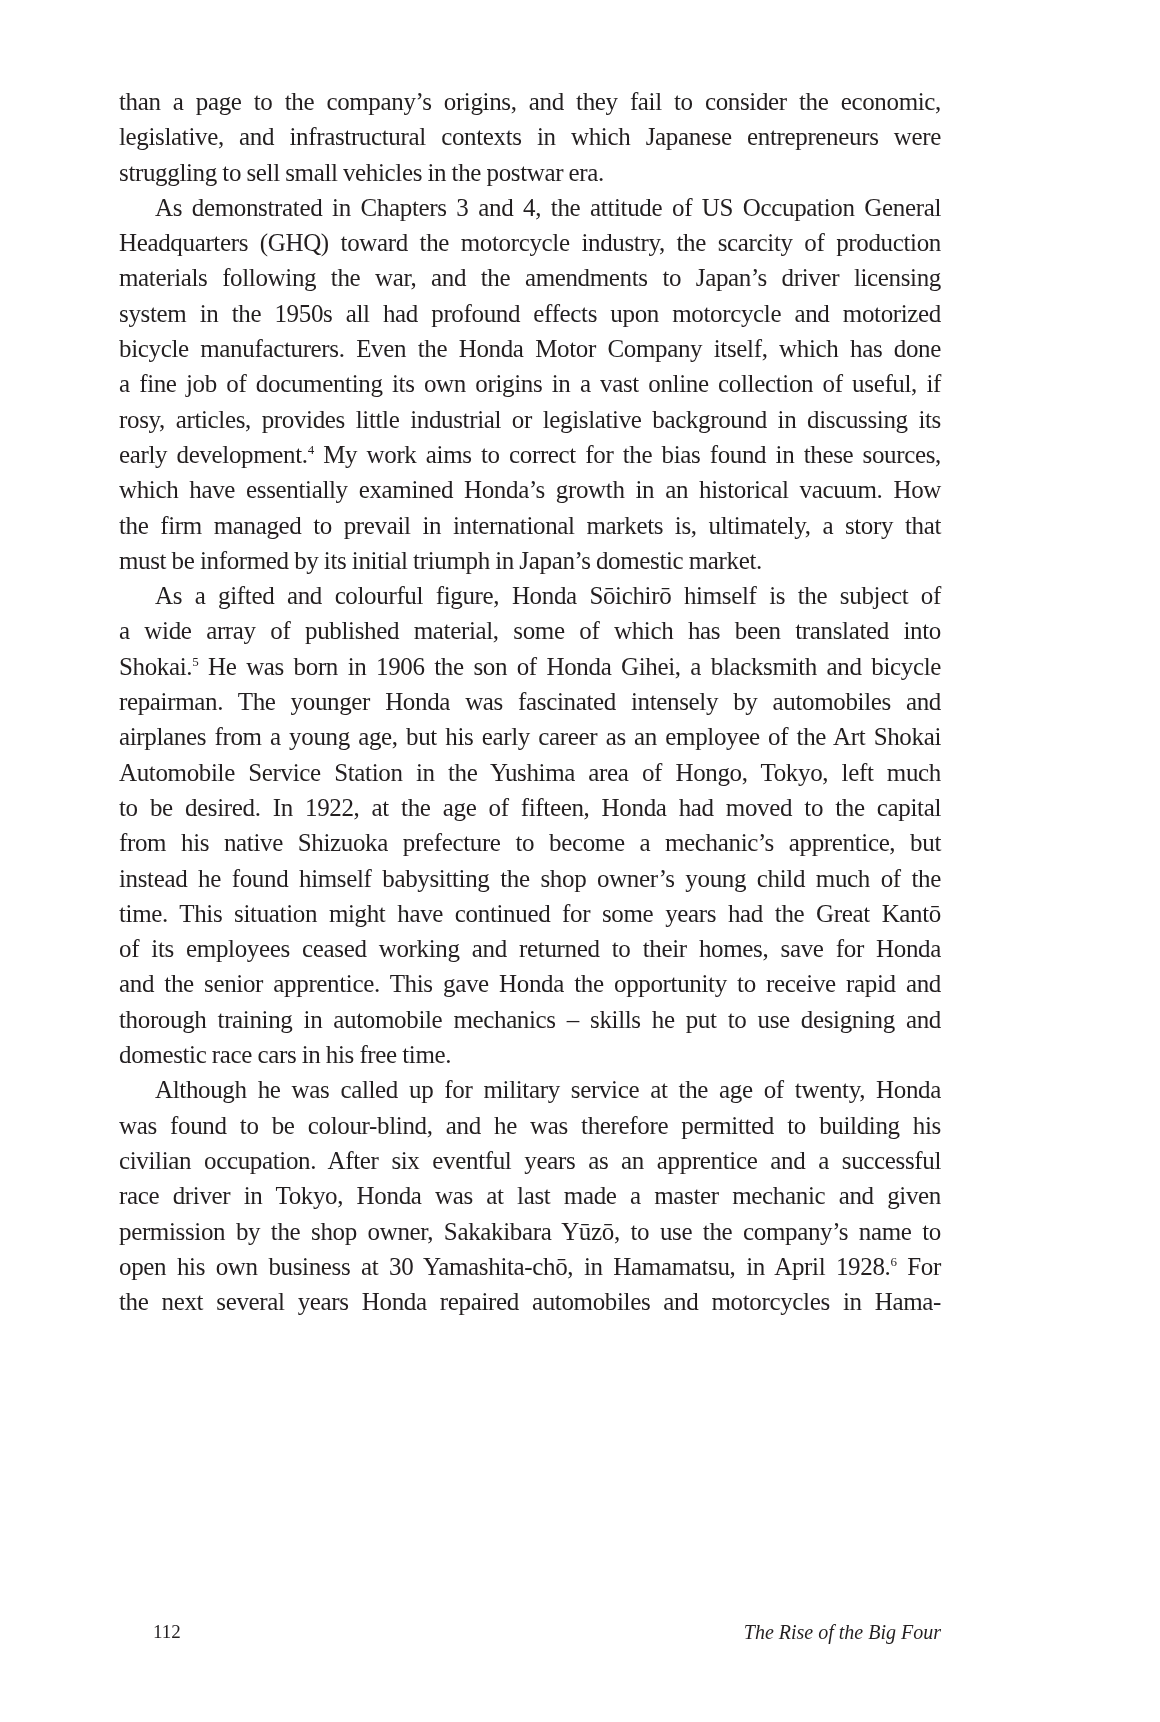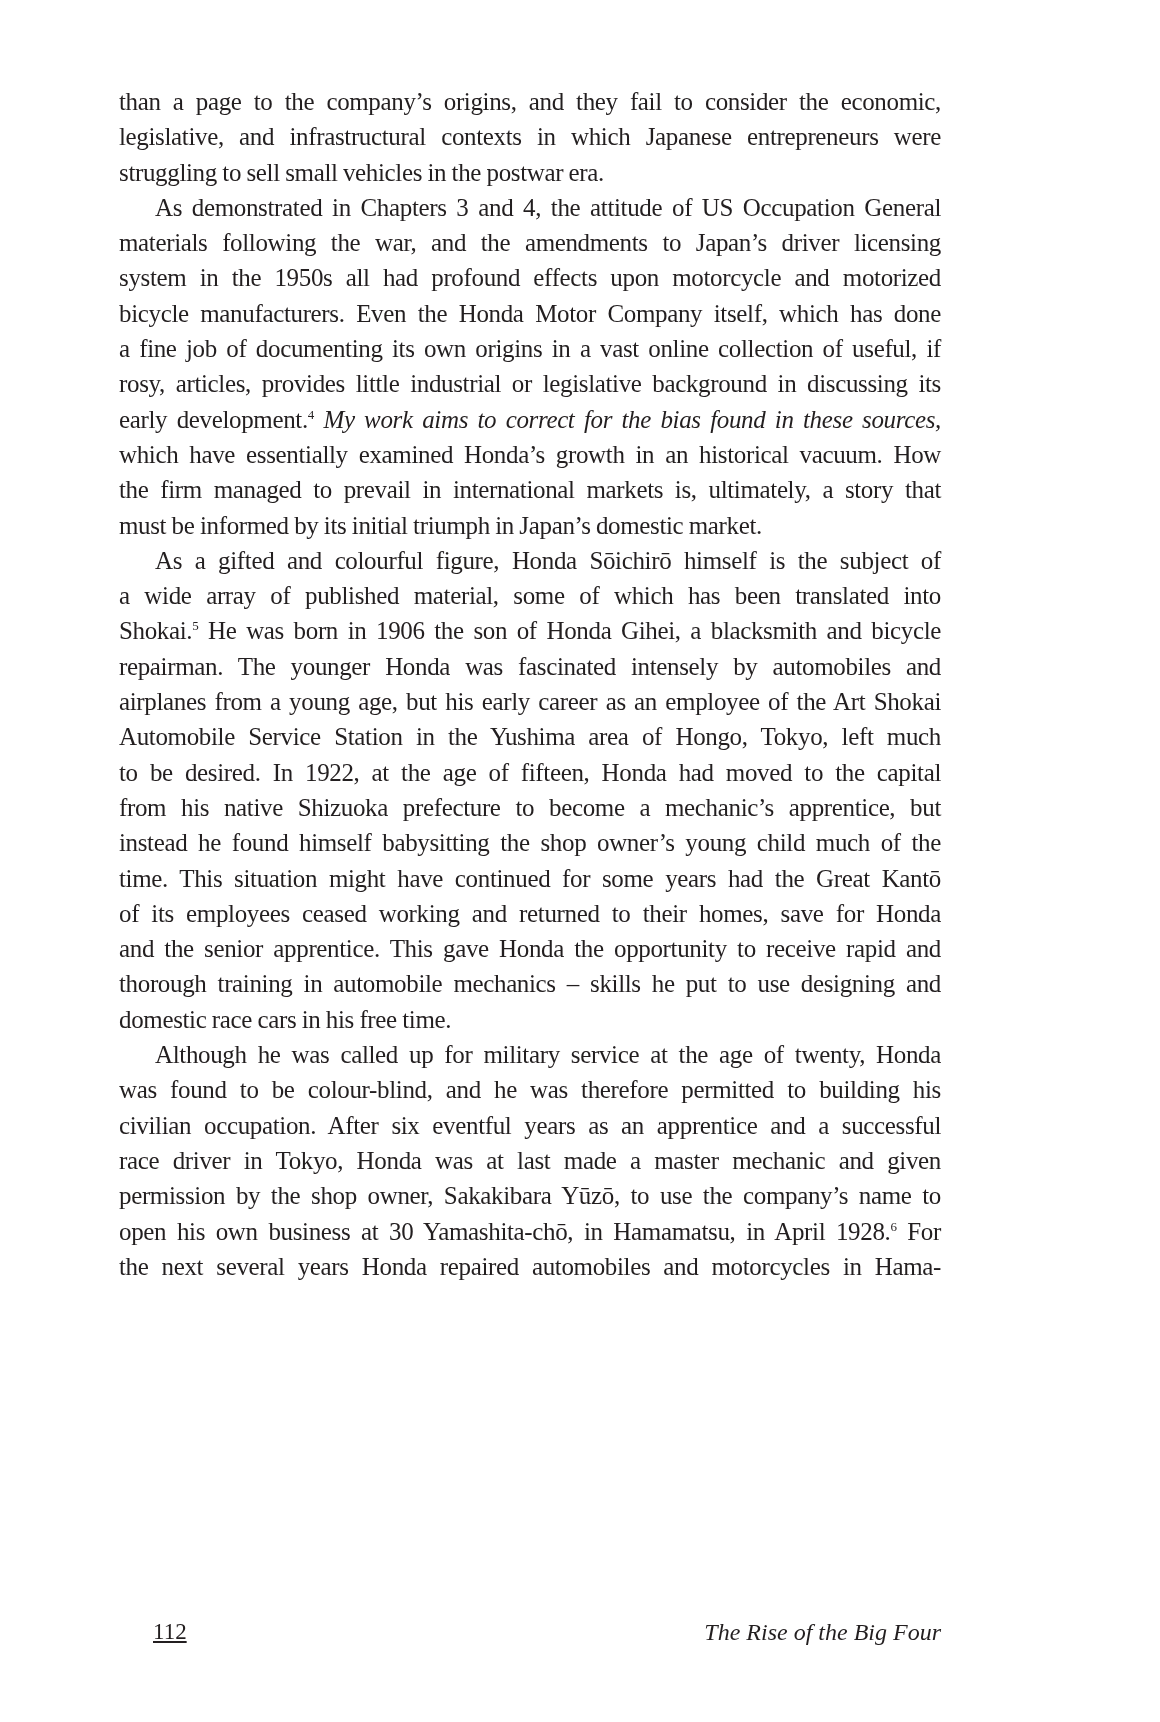--- a/index.html
+++ b/index.html
@@ -55,50 +55,50 @@
       position: absolute;
       left: 119px;
       top: 1617px;
       width: 822px;
       height: 30px;
     }
     .folio {
       position: absolute;
       left: 34px;
       top: 0;
-      font-size: 23px;
+      font-size: 19px;
       line-height: 30px;
       color: #231f20;
-      text-decoration: underline;
     }
     .running-title {
       position: absolute;
       right: 0;
       top: 0;
-      font-size: 24px;
+      font-size: 20px;
       line-height: 30px;
       font-style: italic;
       color: #231f20;
     }
   </style>
 </head>
 <body>
 
 <div class="page">
   <div class="text-block" id="text-block">
       <div class="line"><span>than a page to the company’s origins, and they fail to consider the economic,</span></div>
       <div class="line"><span>legislative, and infrastructural contexts in which Japanese entrepreneurs were</span></div>
       <div class="line last"><span>struggling to sell small vehicles in the postwar era.</span></div>
       <div class="line indent"><span>As demonstrated in Chapters 3 and 4, the attitude of US Occupation General</span></div>
+      <div class="line"><span>Headquarters (GHQ) toward the motorcycle industry, the scarcity of production</span></div>
       <div class="line"><span>materials following the war, and the amendments to Japan’s driver licensing</span></div>
       <div class="line"><span>system in the 1950s all had profound effects upon motorcycle and motorized</span></div>
       <div class="line"><span>bicycle manufacturers. Even the Honda Motor Company itself, which has done</span></div>
       <div class="line"><span>a fine job of documenting its own origins in a vast online collection of useful, if</span></div>
       <div class="line"><span>rosy, articles, provides little industrial or legislative background in discussing its</span></div>
-      <div class="line"><span>early development.</span><sup>4</sup><span style="white-space: pre; font-style: italic;"> My work aims to correct for the bias found in these sources,</span></div>
+      <div class="line"><span>early development.</span><sup>4</sup><span style="white-space: pre;"> My work aims to correct for the bias found in these sources,</span></div>
       <div class="line"><span>which have essentially examined Honda’s growth in an historical vacuum. How</span></div>
       <div class="line"><span>the firm managed to prevail in international markets is, ultimately, a story that</span></div>
       <div class="line last"><span>must be informed by its initial triumph in Japan’s domestic market.</span></div>
       <div class="line indent"><span>As a gifted and colourful figure, Honda Sōichirō himself is the subject of</span></div>
       <div class="line"><span>a wide array of published material, some of which has been translated into</span></div>
       <div class="line"><span>Shokai.</span><sup>5</sup><span style="white-space: pre;"> He was born in 1906 the son of Honda Gihei, a blacksmith and bicycle</span></div>
       <div class="line"><span>repairman. The younger Honda was fascinated intensely by automobiles and</span></div>
       <div class="line"><span>airplanes from a young age, but his early career as an employee of the Art Shokai</span></div>
       <div class="line"><span>Automobile Service Station in the Yushima area of Hongo, Tokyo, left much</span></div>
       <div class="line"><span>to be desired. In 1922, at the age of fifteen, Honda had moved to the capital</span></div>

